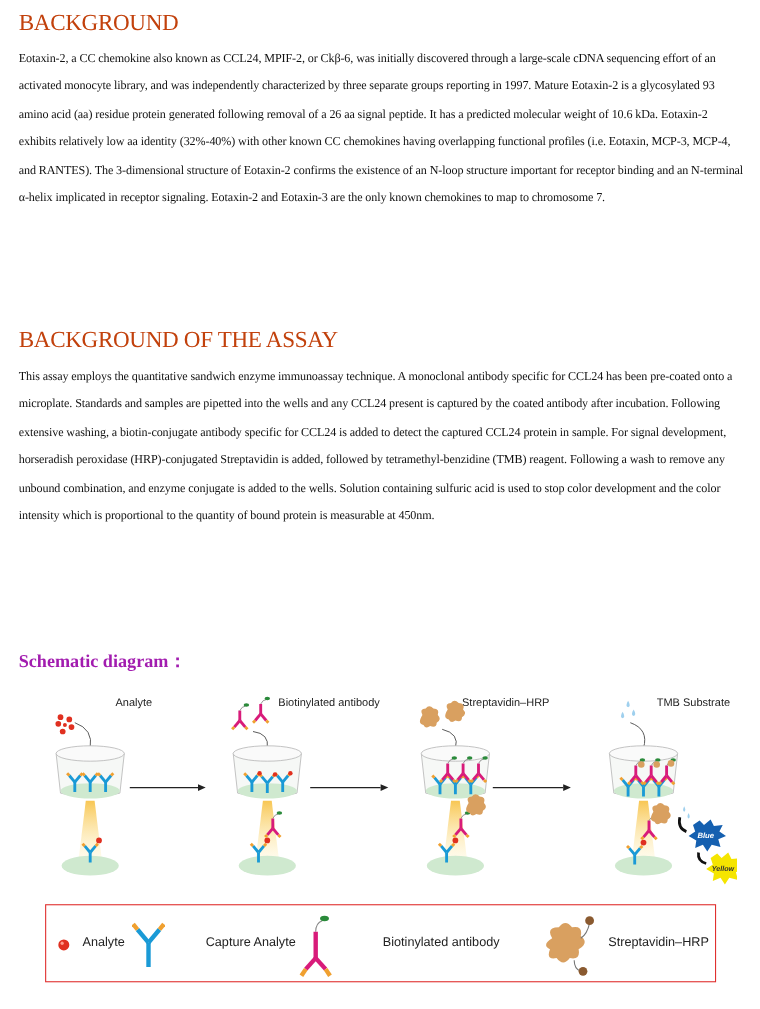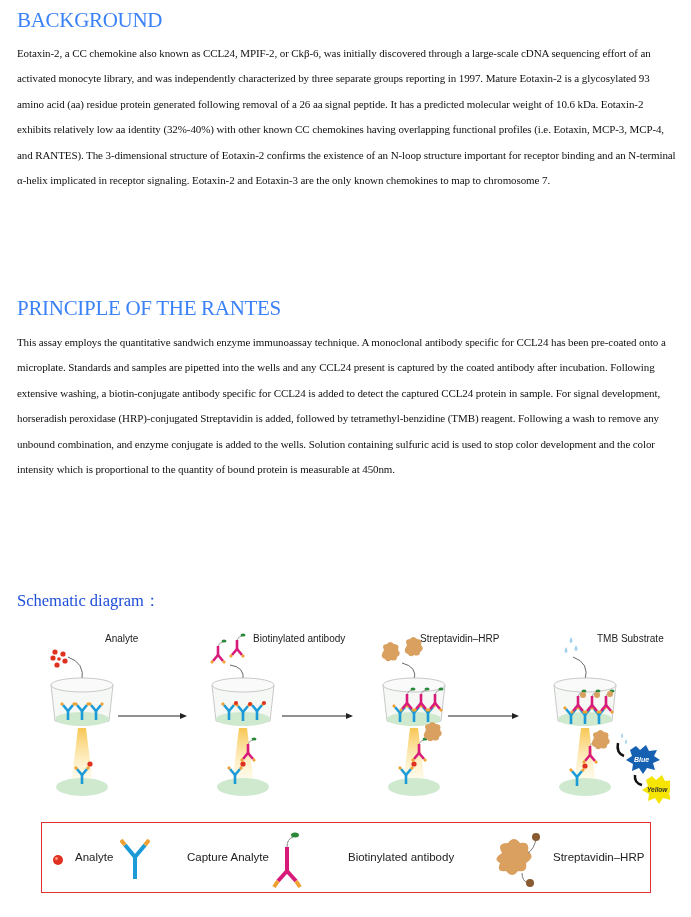--- a/index.html
+++ b/index.html
@@ -1,33 +1,33 @@
 <!DOCTYPE html>
 <html><head>
 <meta charset="utf-8">
 <style>
   html, body { margin: 0; padding: 0; background: #ffffff; }
   body { width: 691px; height: 917px; position: relative; overflow: hidden;
          font-family: "Liberation Serif", serif; color: #111; }
-  .h1 { position: absolute; left: 17px; font-size: 21px; color: #3b82f6; font-weight: normal; margin: 0; letter-spacing: -0.3px; }
+  .h1 { position: absolute; left: 17px; font-size: 21px; color: #c2410c; font-weight: normal; margin: 0; letter-spacing: -0.3px; }
   .para { position: absolute; left: 17px; width: 660px; font-size: 11px; line-height: 25.4px; margin: 0; letter-spacing: -0.1px; }
-  .h2 { position: absolute; left: 17px; top: 590px; font-size: 16.5px; font-weight: normal; color: #1d4ed8; margin: 0; }
+  .h2 { position: absolute; left: 17px; top: 590px; font-size: 16.5px; font-weight: bold; color: #a21caf; margin: 0; }
   #diagram { position: absolute; left: 30px; top: 625px; }
   .lab { font-family: "Liberation Sans", sans-serif; font-size: 10px; fill: #222; }
   .legend { position: absolute; left: 41px; top: 822px; width: 610px; height: 71px; border: 1.5px solid #e0302f; box-sizing: border-box; }
   .leg-txt { position: absolute; top: 28px; font-family: "Liberation Sans", sans-serif; font-size: 11.5px; color: #222; }
   .leg-icon { position: absolute; }
 </style>
 </head>
 <body>
 
 <h1 class="h1" style="top:8px;">BACKGROUND</h1>
 <p class="para" style="top:41px;">Eotaxin-2, a CC chemokine also known as CCL24, MPIF-2, or Ckβ-6, was initially discovered through a large-scale cDNA sequencing effort of an activated monocyte library, and was independently characterized by three separate groups reporting in 1997. Mature Eotaxin-2 is a glycosylated 93 amino acid (aa) residue protein generated following removal of a 26 aa signal peptide. It has a predicted molecular weight of 10.6 kDa. Eotaxin-2 exhibits relatively low aa identity (32%-40%) with other known CC chemokines having overlapping functional profiles (i.e. Eotaxin, MCP-3, MCP-4, and RANTES). The 3-dimensional structure of Eotaxin-2 confirms the existence of an N-loop structure important for receptor binding and an N-terminal α-helix implicated in receptor signaling. Eotaxin-2 and Eotaxin-3 are the only known chemokines to map to chromosome 7.</p>
 
-<h1 class="h1" style="top:296px;">PRINCIPLE OF THE RANTES</h1>
+<h1 class="h1" style="top:296px;">BACKGROUND OF THE ASSAY</h1>
 <p class="para" style="top:330px;">This assay employs the quantitative sandwich enzyme immunoassay technique. A monoclonal antibody specific for CCL24 has been pre-coated onto a microplate. Standards and samples are pipetted into the wells and any CCL24 present is captured by the coated antibody after incubation. Following extensive washing, a biotin-conjugate antibody specific for CCL24 is added to detect the captured CCL24 protein in sample. For signal development, horseradish peroxidase (HRP)-conjugated Streptavidin is added, followed by tetramethyl-benzidine (TMB) reagent. Following a wash to remove any unbound combination, and enzyme conjugate is added to the wells. Solution containing sulfuric acid is used to stop color development and the color intensity which is proportional to the quantity of bound protein is measurable at 450nm.</p>
 
 <h2 class="h2">Schematic diagram：</h2>
 
 <svg id="diagram" width="640" height="180" viewBox="0 0 640 180">
   <defs>
     <linearGradient id="beam" x1="0" y1="0" x2="0" y2="1">
       <stop offset="0" stop-color="#f7c040" stop-opacity="0.9"></stop>
       <stop offset="1" stop-color="#fff3c0" stop-opacity="0.2"></stop>
     </linearGradient>

